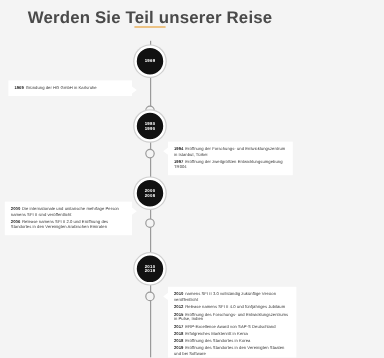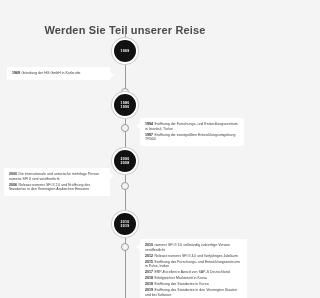--- a/index.html
+++ b/index.html
@@ -21,26 +21,26 @@
     position: absolute;
     top: 0;
     left: 0;
     width: 250px;
     height: 34px;
     text-align: center;
     padding-top: 9px;
     box-sizing: border-box;
   }
   .header-title {
-    font-size: 11px;
+    font-size: 14px;
     font-weight: bold;
     color: #4a4a4a;
     letter-spacing: 0.15px;
     line-height: 10px;
-    margin: 16px;
+    margin: 0;
   }
   .header-rule {
     width: 26px;
     height: 1px;
     background: #e8a33d;
     margin: 3px auto 0 auto;
   }
 
   
   .timeline {

